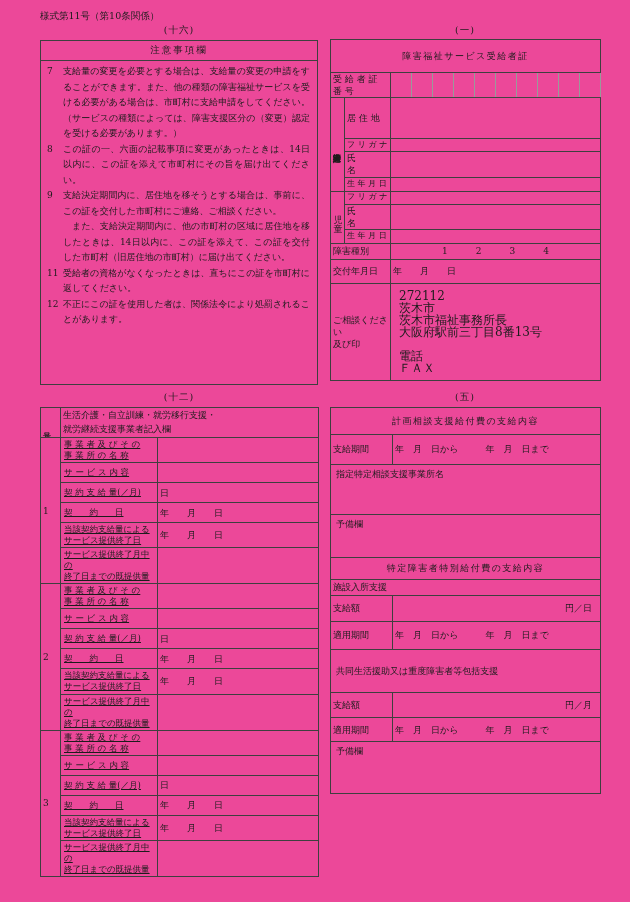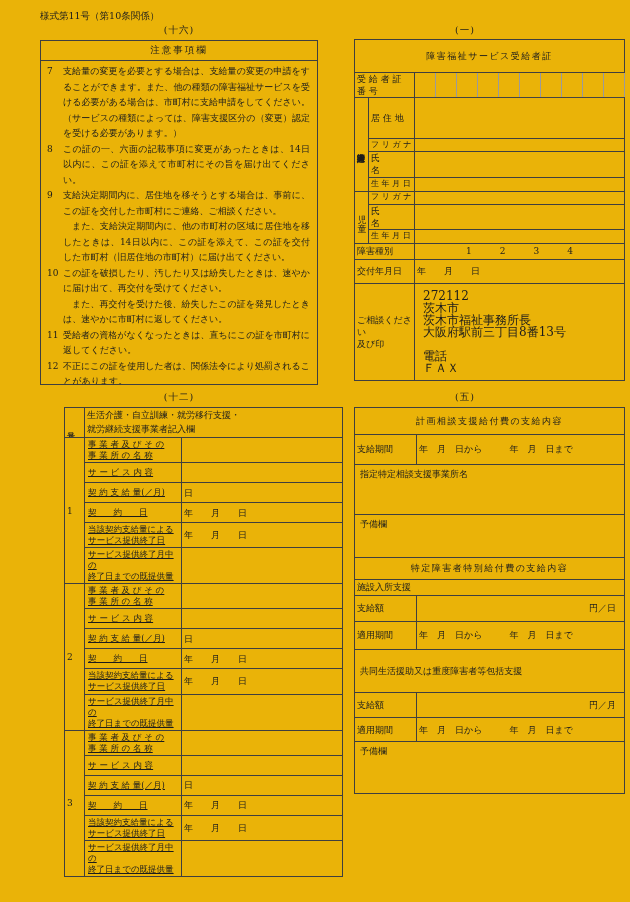--- a/index.html
+++ b/index.html
@@ -1,22 +1,22 @@
 <!DOCTYPE html>
 <html><head>
 <meta charset="utf-8">
 <style>
   html,body{margin:0;padding:0;background:#ffffff;}
-  .page{position:relative;width:630px;height:902px;background:#eab308;
+  .page{position:relative;width:630px;height:902px;background:#ec4899;
         font-family:"DejaVu Serif", serif;color:#1c1c1c;}
   .abs{position:absolute;}
   .secno{font-size:9.5px;text-align:center;letter-spacing:1px;}
   .formlabel{font-size:9.5px;}
   .pre{white-space:pre-wrap;}
-  table{border-collapse:collapse;table-layout:fixed;margin-left:24px;}
+  table{border-collapse:collapse;table-layout:fixed;}
   td{border:1px solid #3f3f3f;font-size:9px;vertical-align:middle;
      padding:0 2px;overflow:hidden;line-height:1.35;}
   .ttl{text-align:center;letter-spacing:1.5px;}
   .ctr{text-align:left;}
   .top{vertical-align:top;padding:3px 5px;}
   .vtext{writing-mode:vertical-rl;text-orientation:upright;margin:0 auto;line-height:1;}
   .numcell{border-color:#444 #9a9a9a;}
   
   .notesbox{border:1px solid #3f3f3f;width:278px;height:345px;box-sizing:border-box;overflow:hidden;}
   .noteshead{border-bottom:1px solid #3f3f3f;text-align:center;font-size:9.5px;
@@ -49,25 +49,20 @@
       <div class="nitem">
         <span class="nno">8</span>
         <span class="ntx">この証の一、六面の記載事項に変更があったときは、14日以内に、この証を添えて市町村にその旨を届け出てください。</span>
       </div>
       <div class="nitem">
         <span class="nno">9</span>
         <span class="ntx">支給決定期間内に、居住地を移そうとする場合は、事前に、この証を交付した市町村にご連絡、ご相談ください。
 　また、支給決定期間内に、他の市町村の区域に居住地を移したときは、14日以内に、この証を添えて、この証を交付した市町村（旧居住地の市町村）に届け出てください。</span>
       </div>
       <div class="nitem">
-        <span class="nno">10</span>
-        <span class="ntx">この証を破損したり、汚したり又は紛失したときは、速やかに届け出て、再交付を受けてください。
-　また、再交付を受けた後、紛失したこの証を発見したときは、速やかに市町村に返してください。</span>
-      </div>
-      <div class="nitem">
         <span class="nno">11</span>
         <span class="ntx">受給者の資格がなくなったときは、直ちにこの証を市町村に返してください。</span>
       </div>
       <div class="nitem">
         <span class="nno">12</span>
         <span class="ntx">不正にこの証を使用した者は、関係法令により処罰されることがあります。</span>
       </div>
 
     </div>
   </div>

